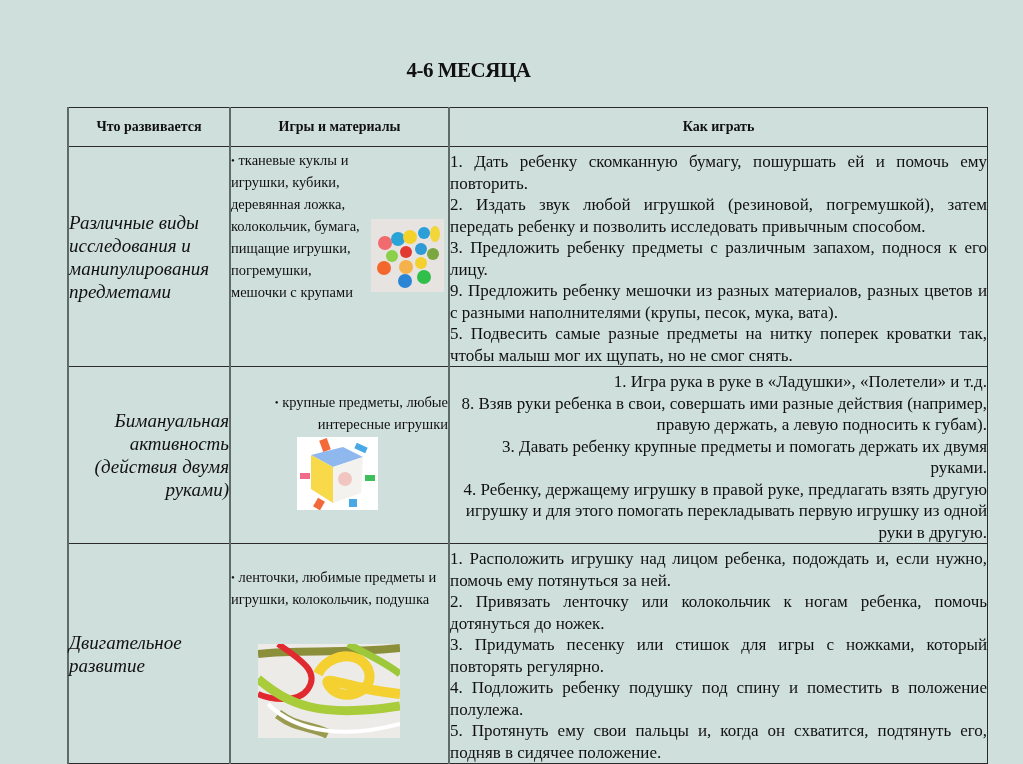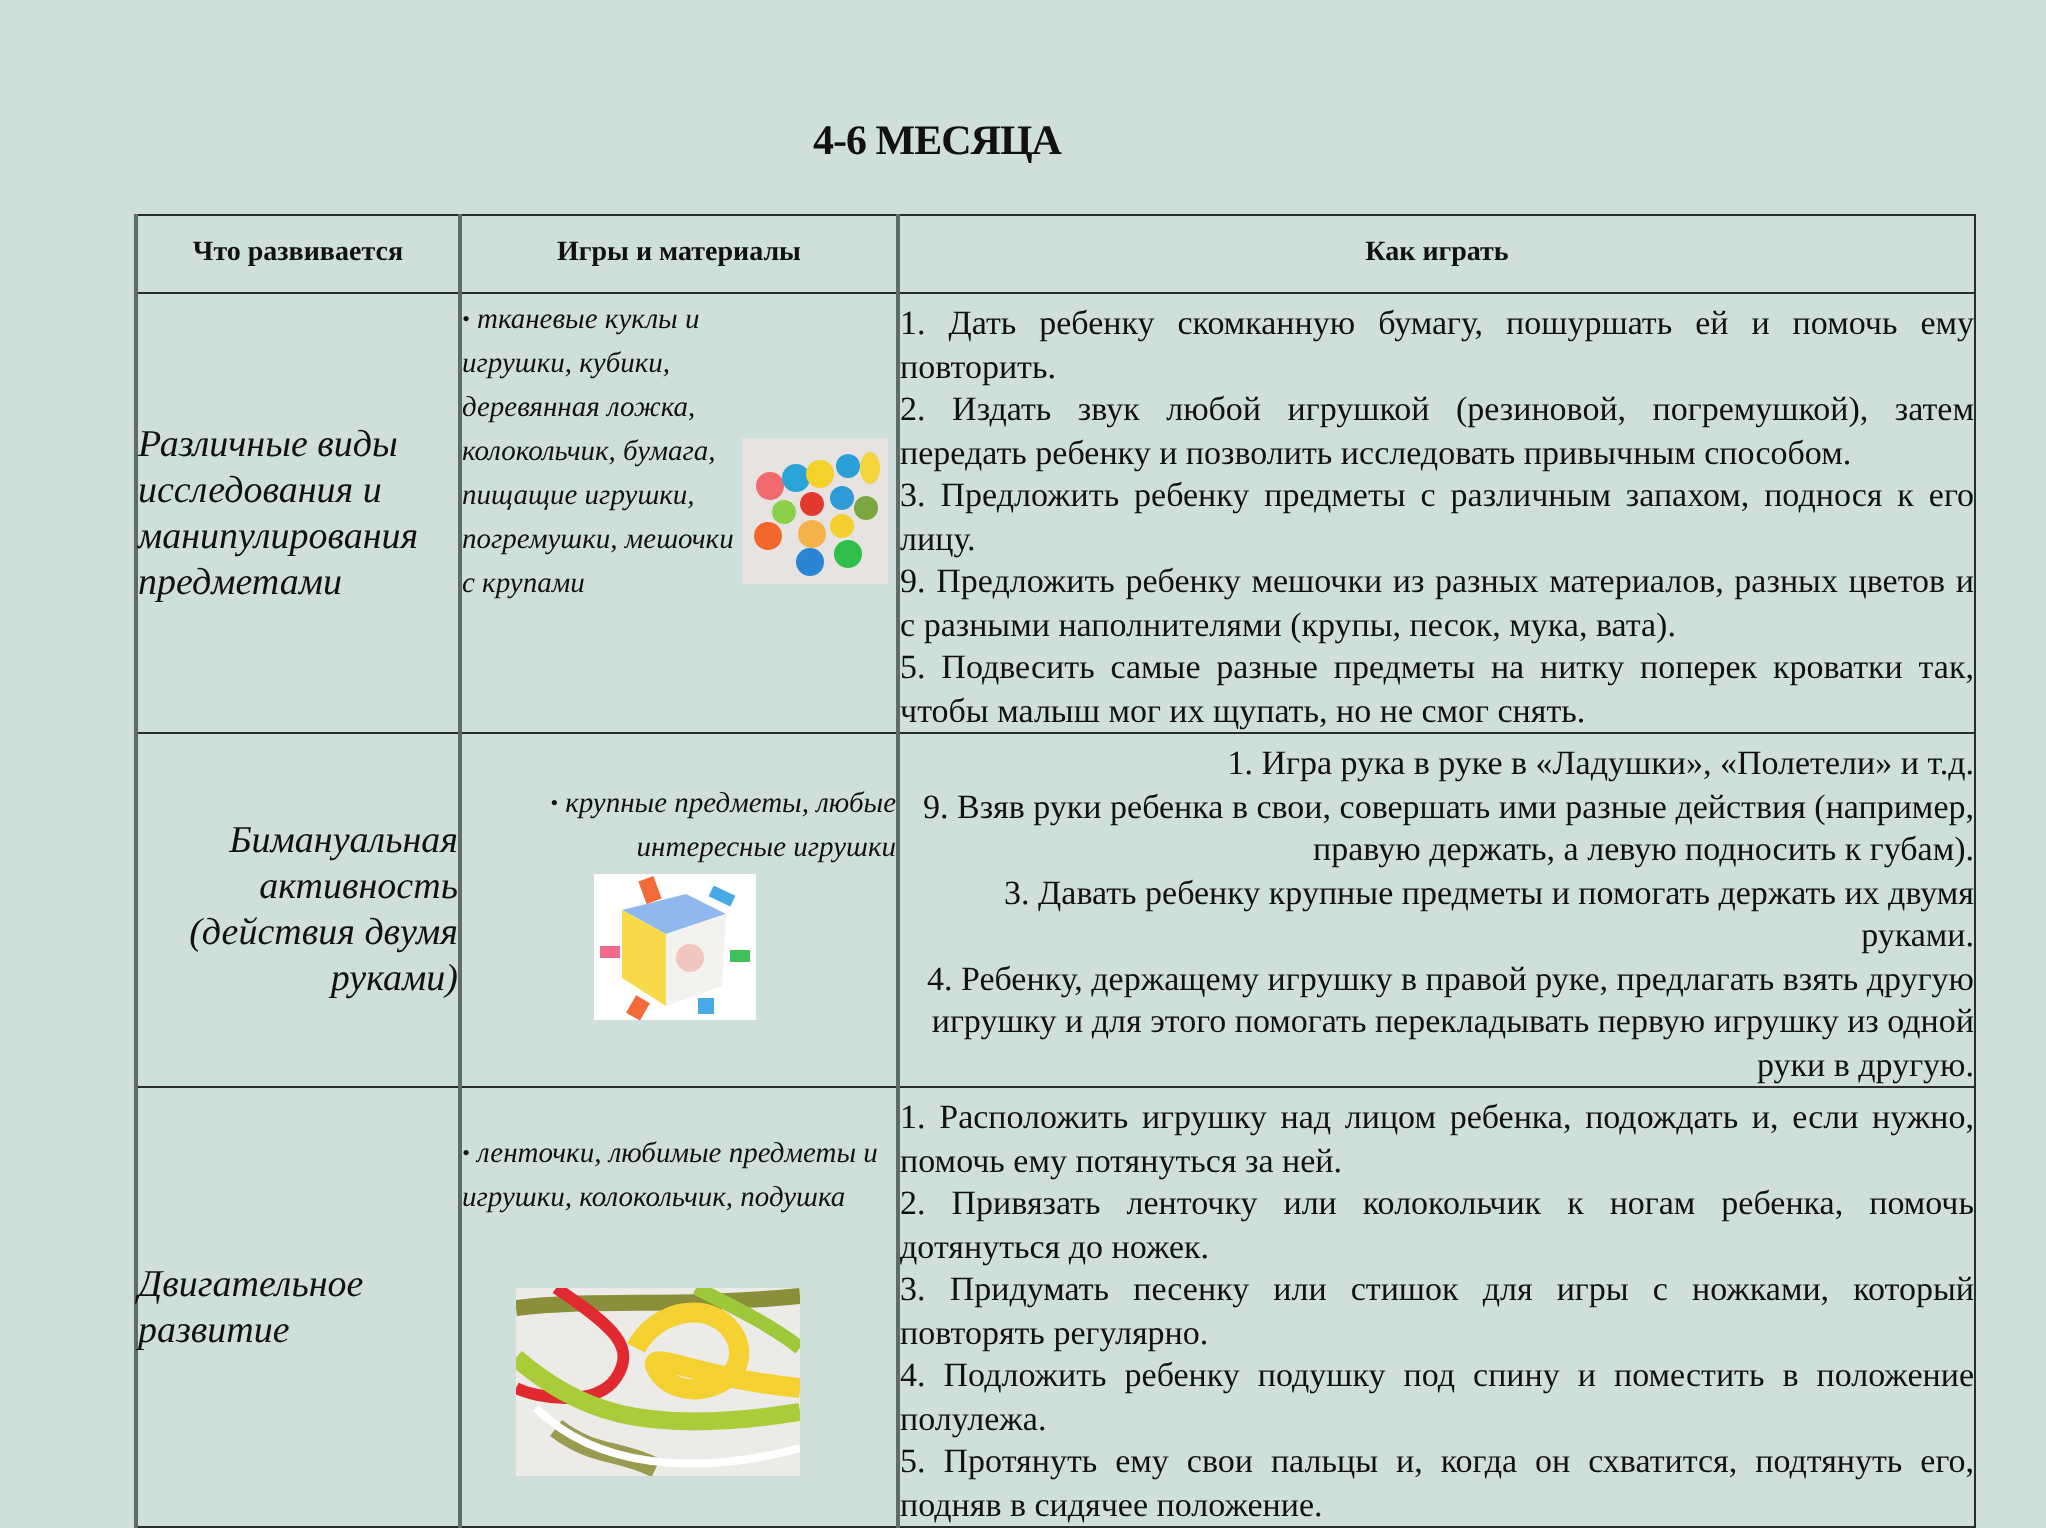--- a/index.html
+++ b/index.html
@@ -48,21 +48,21 @@
       vertical-align: top !important;
       padding-top: 4px !important;
     }
     .how p { margin: 0; }
     .bullet { font-size: 11px; vertical-align: 1px; }
     .img-box { position: absolute; }
     
     tr.r1 td { height: 186px; }
     tr.r2 td { height: 148px; text-align: right; }
     tr.r3 td { height: 212px; }
-    .games-text { padding-top: 2px; font-style: italic; }
+    .games-text { padding-top: 2px; }
     .r2 .games-text { padding-top: 24px; }
     .r3 .games-text { padding-top: 22px; }
   </style>
 </head>
 <body>
 
 <div class="title">4-6 МЕСЯЦА</div>
 
 <table class="main">
   <tbody>
@@ -126,21 +126,21 @@
           <rect x="58" y="8" width="12" height="6" fill="#49a8e6" transform="rotate(25 64 11)"></rect>
           <rect x="3" y="36" width="10" height="6" fill="#f06a8a"></rect>
           <rect x="68" y="38" width="10" height="6" fill="#3fbf5a"></rect>
           <rect x="18" y="62" width="8" height="10" fill="#f36a3a" transform="rotate(30 22 67)"></rect>
           <rect x="52" y="62" width="8" height="8" fill="#49a8e6"></rect>
         </svg>
       </div>
     </td>
     <td class="how" style="text-align:right;">
       <p>1. Игра рука в руке в «Ладушки», «Полетели» и т.д.</p>
-      <p>9. Взяв руки ребенка в свои, совершать ими разные действия (например, правую держать, а левую подносить к губам).</p>
+      <p>8. Взяв руки ребенка в свои, совершать ими разные действия (например, правую держать, а левую подносить к губам).</p>
       <p>3. Давать ребенку крупные предметы и помогать держать их двумя руками.</p>
       <p>4. Ребенку, держащему игрушку в правой руке, предлагать взять другую игрушку и для этого помогать перекладывать первую игрушку из одной руки в другую.</p>
     </td>
   </tr>
 
   <tr class="r3">
     <td class="what">Двигательное развитие</td>
     <td class="games">
       <div class="games-text">
         <span class="bullet">•</span>

